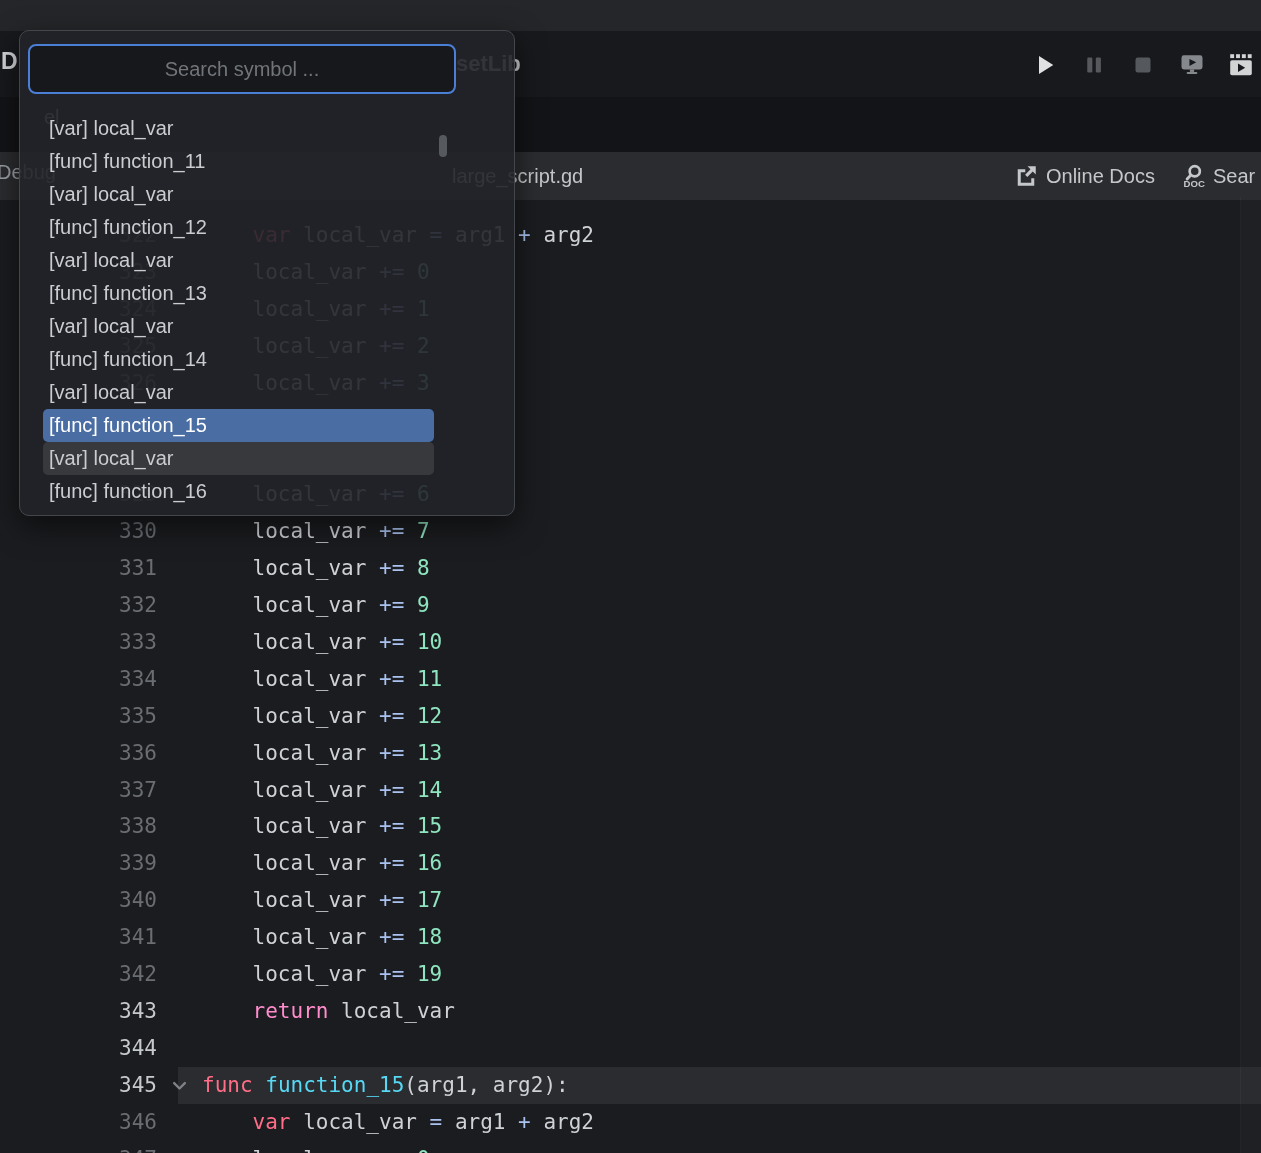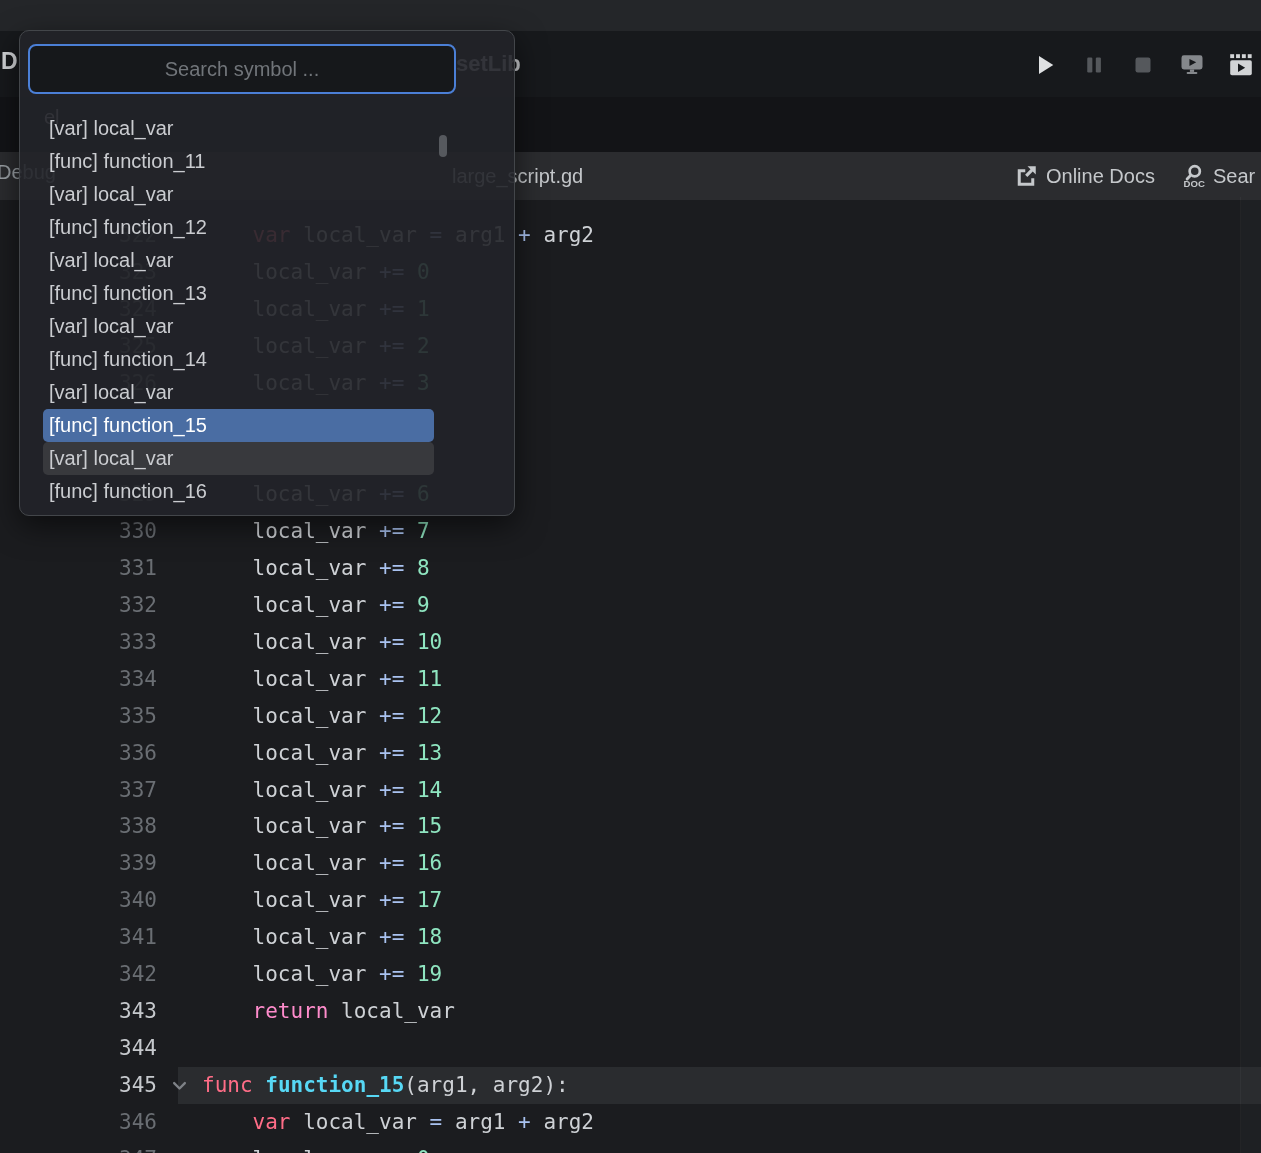--- a/index.html
+++ b/index.html
@@ -30,21 +30,21 @@
   .code-area{position:absolute;left:0;top:197px;width:1261px;height:956px;background:#1b1c1f;overflow:hidden;}
   .minimap-strip{position:absolute;left:1241px;top:0;width:20px;height:100%;background:#1e2023;z-index:0;}
   .vline{position:absolute;left:1240px;top:0;width:1px;height:100%;background:rgba(255,255,255,0.035);z-index:4;}
   .cur-line-band{position:absolute;left:178px;right:0;top:870px;height:37px;background:#2a2c2f;z-index:1;}
   .code-lines{position:absolute;left:0;top:20px;right:0;z-index:2;font-family:"DejaVu Sans Mono","Liberation Mono",monospace;font-size:21px;}
   .row{height:36.94px;display:flex;align-items:center;}
   .gut{width:141px;flex:0 0 141px;text-align:right;color:#6a6e73;padding-left:16px;}
   .gut.bright{color:#c6c9cd;}
   .fold{width:45px;flex:0 0 45px;display:flex;align-items:center;justify-content:center;}
   .codetext{white-space:pre;color:#ced1d5;}
-  .k{color:#ff6d87;} .c{color:#ff8ccc;} .f{color:#57d8f5;font-weight:bold;}
+  .k{color:#ff6d87;} .c{color:#ff8ccc;} .f{color:#57d8f5;}
   .o{color:#a9c2f0;} .n{color:#8fe5c0;} .t{color:#ced1d5;}
   
   .popup{
     position:absolute;left:19px;top:30px;width:496px;height:486px;
     background:rgba(34,36,41,0.90);
     border:1px solid #43464a;border-radius:10px;
     box-shadow:0 10px 30px rgba(0,0,0,0.55);
     z-index:20;box-sizing:border-box;
   }
   .sym-search{

